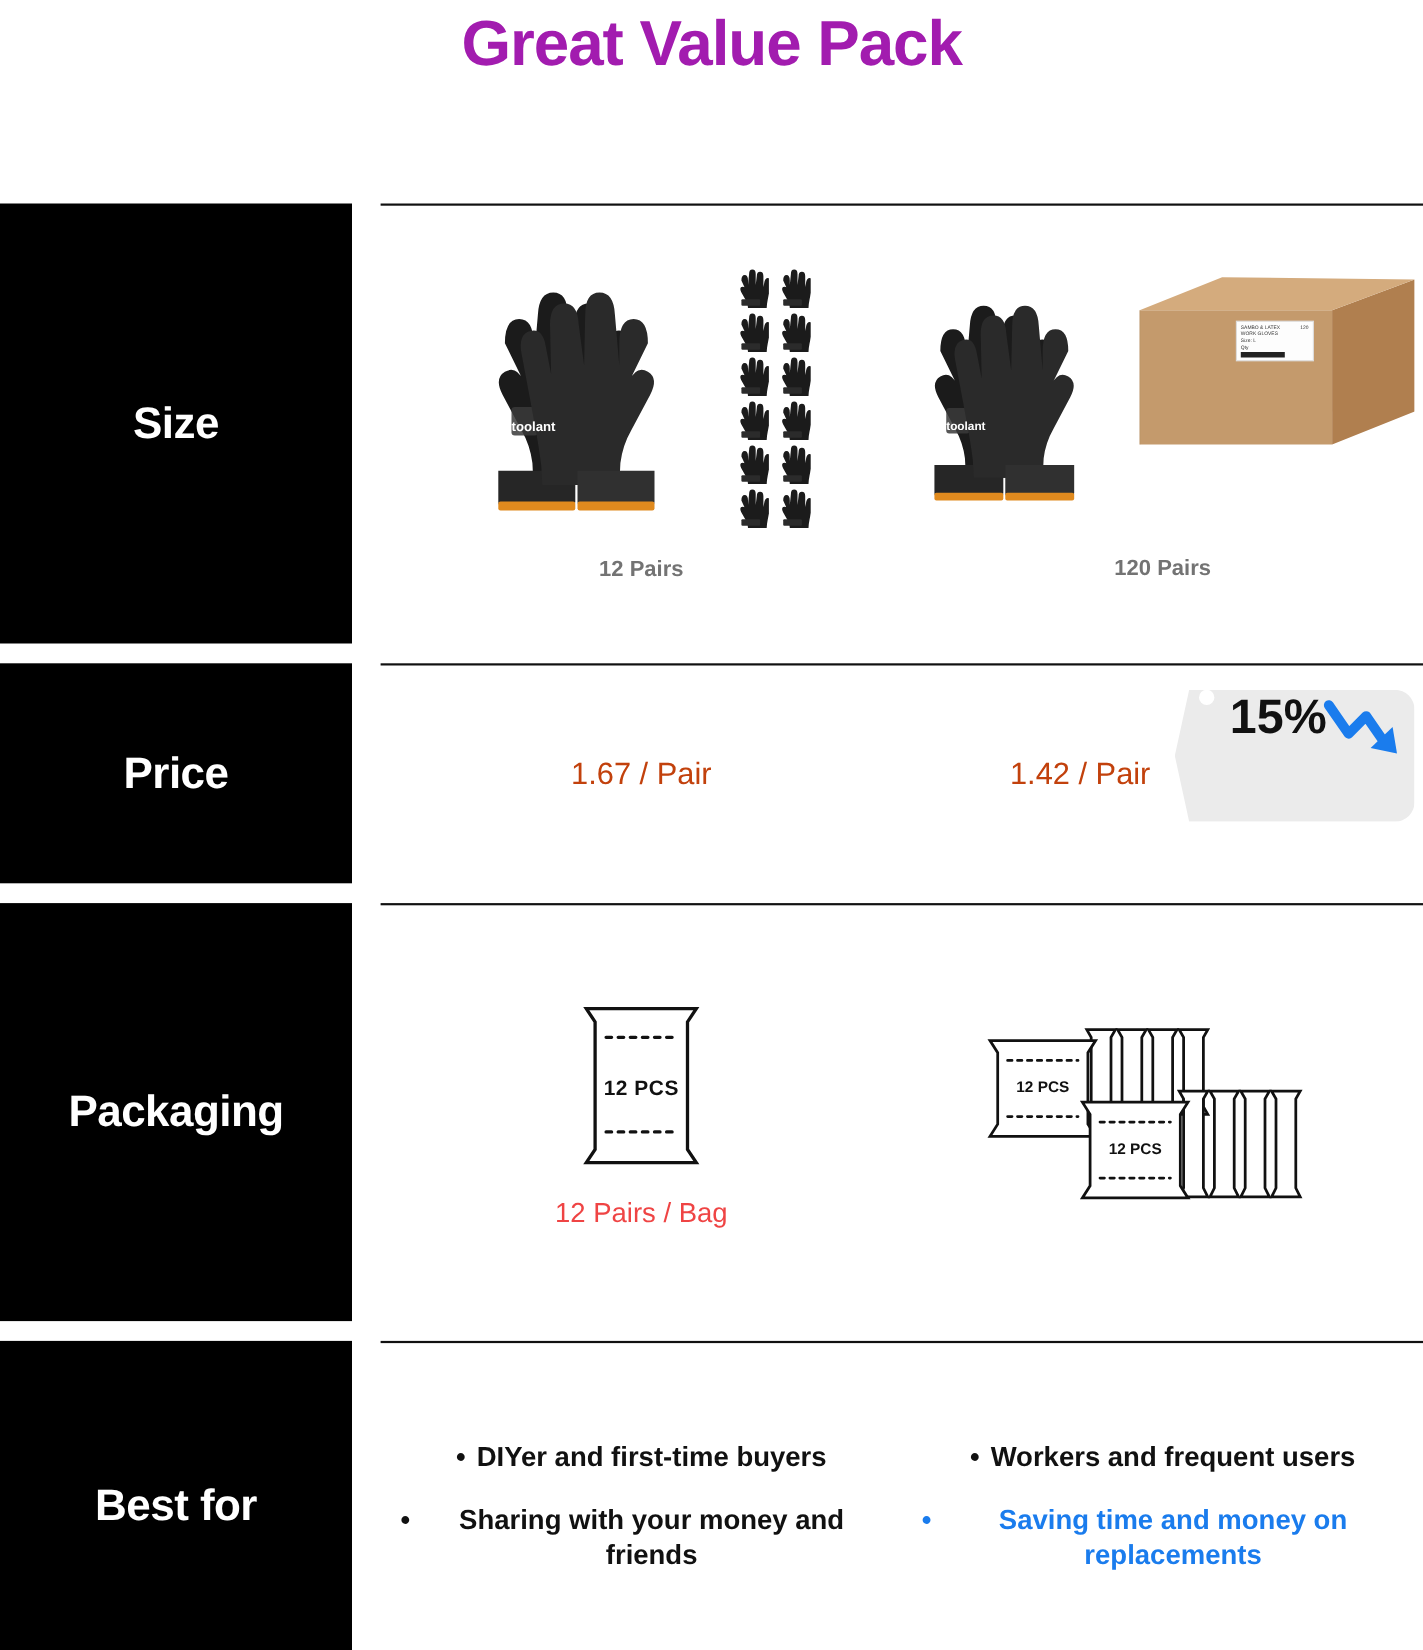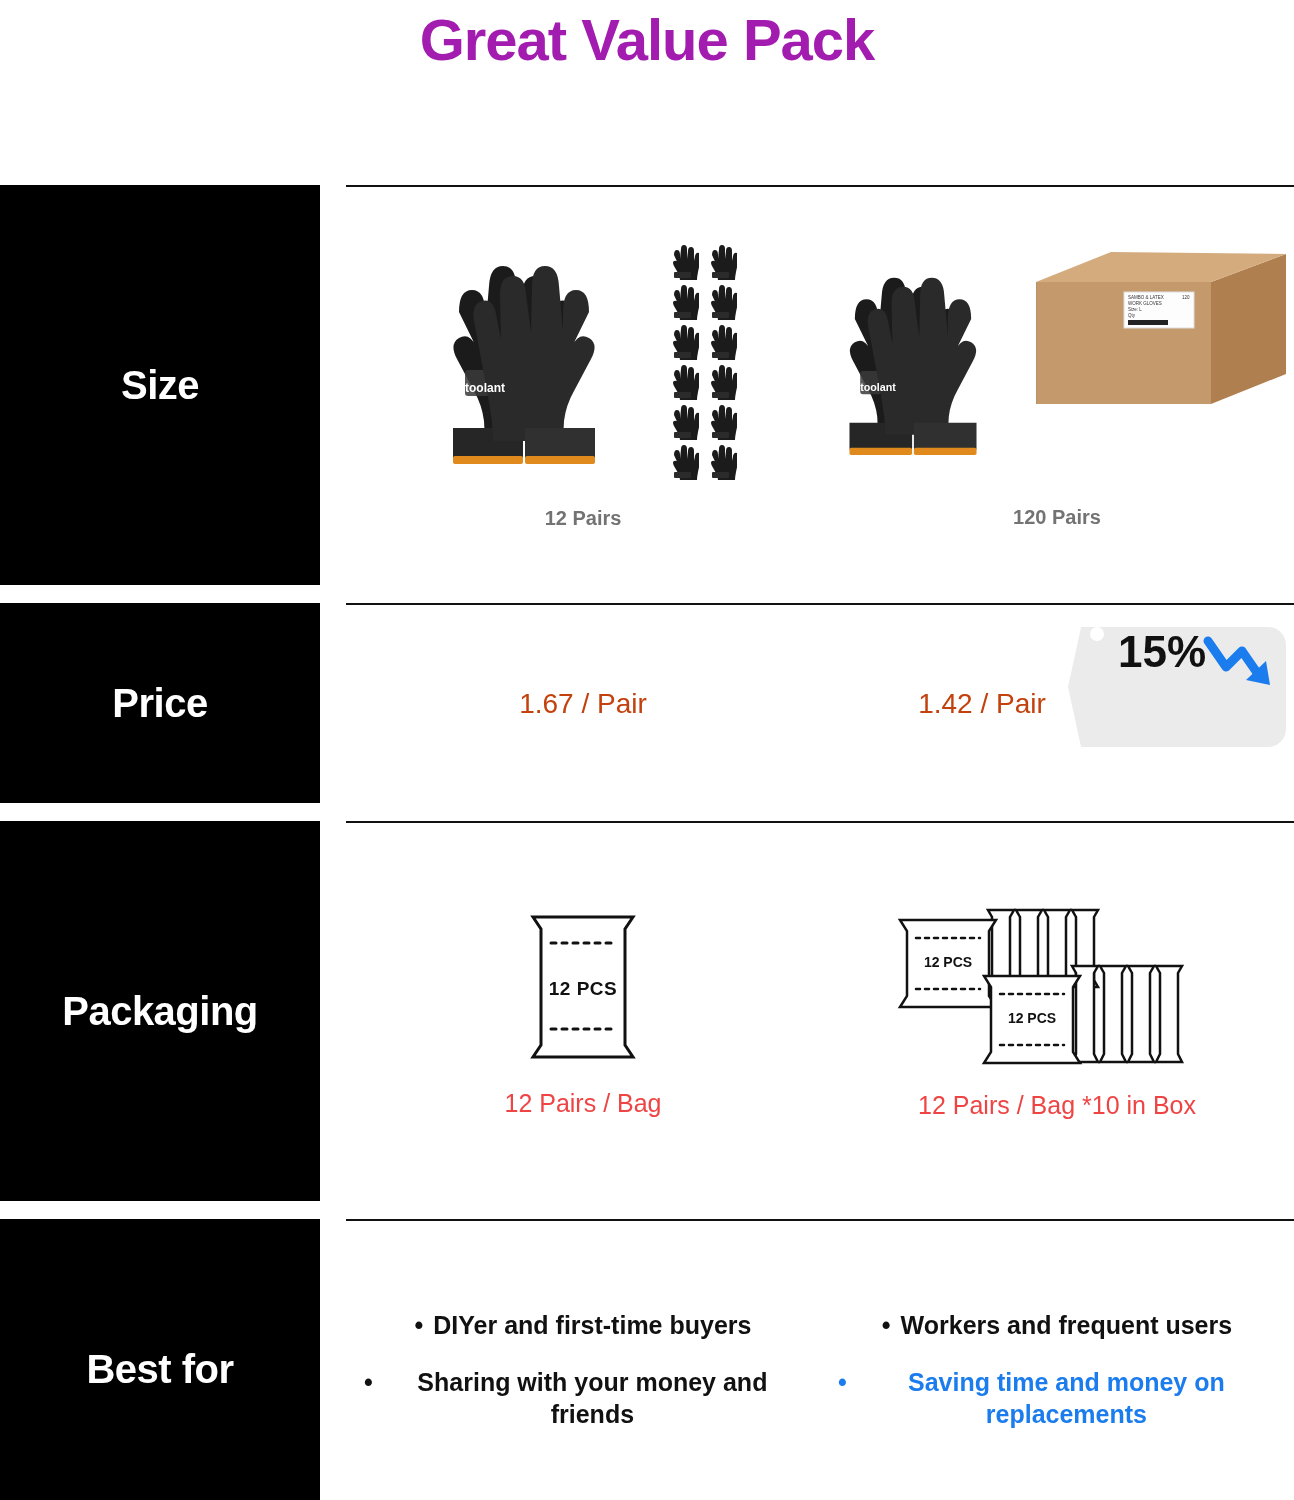--- a/index.html
+++ b/index.html
@@ -359,21 +359,20 @@
 
             <g>
               <path d="M92 72 L188 72 L181 83 L181 148 L188 159 L92 159 L99 148 L99 83 Z" fill="#ffffff" stroke="#111" stroke-width="2.5"></path>
               <g stroke="#111" stroke-width="2.5" stroke-dasharray="4 5" stroke-linecap="round">
                 <line x1="108" y1="90" x2="172" y2="90"></line>
                 <line x1="108" y1="141" x2="172" y2="141"></line>
               </g>
               <text x="140" y="119" text-anchor="middle" font-family="Liberation Sans, sans-serif" font-size="14" font-weight="700" fill="#111">12 PCS</text>
             </g>
           </svg>
-          <div class="pack-caption">12 Pairs / Bag *10 in Box</div>
         </div>
       </div>
     </div>
 
     <div class="row-gap"></div>
 
     <div class="row row-best">
       <div class="label-cell">Best for</div>
       <div class="content-cell">
         <div class="col">

